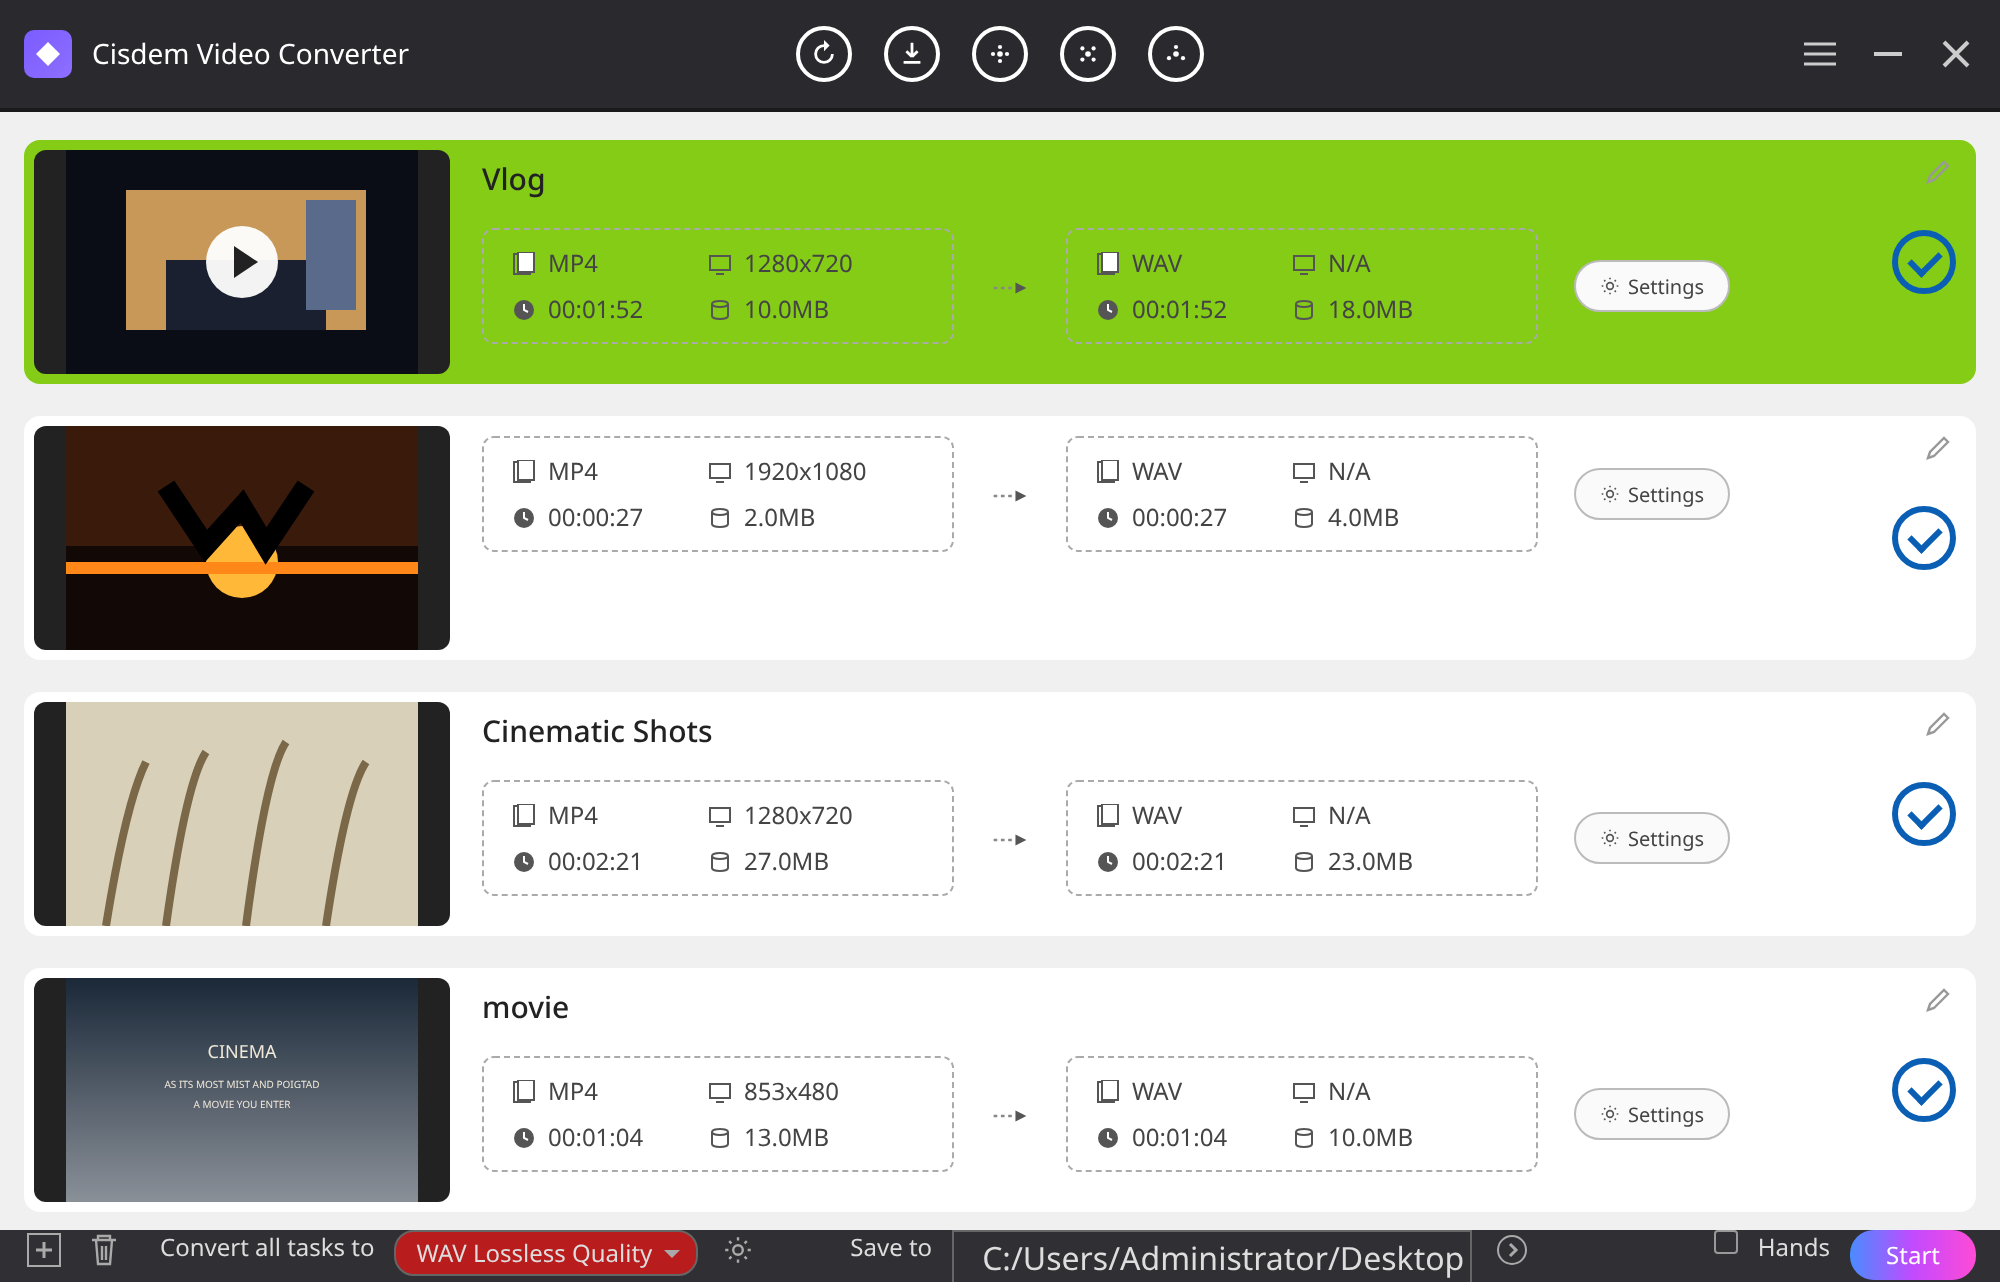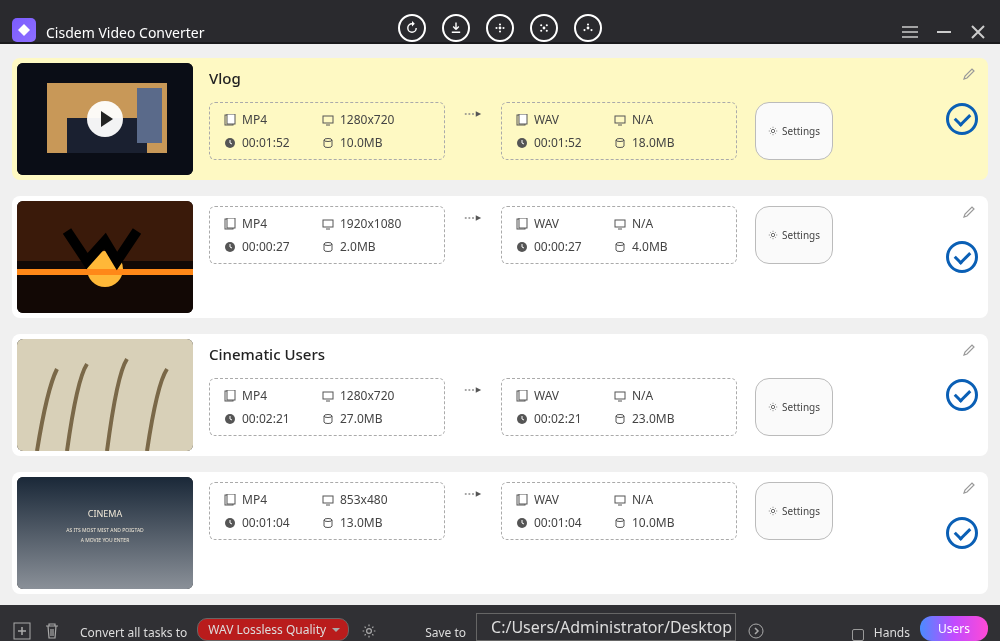--- a/index.html
+++ b/index.html
@@ -1,47 +1,47 @@
 <!DOCTYPE html>
 <html><head>
 <meta charset="utf-8">
 <style>
 *{margin:0;padding:0;box-sizing:border-box;font-family:system-ui,-apple-system,sans-serif}
 body{width:1000px;height:641px;background:#f0f0f0;overflow:hidden;position:relative}
-.titlebar{height:44px;background:#2a2a2e;display:flex;align-items:flex-end;padding:0 12px;color:#fff;position:relative;border-bottom:2px solid #1a1a1c}
+.titlebar{height:56px;background:#2a2a2e;display:flex;align-items:center;padding:0 12px;color:#fff;position:relative;border-bottom:2px solid #1a1a1c}
 .logo{width:24px;height:24px;background:linear-gradient(135deg,#7b5cff,#8e6fff);border-radius:5px;display:flex;align-items:center;justify-content:center;margin-right:10px}
 .logo svg{width:12px;height:12px}
 .app-title{font-size:14px;font-weight:400}
 .top-icons{position:absolute;left:50%;transform:translateX(-50%);display:flex;gap:16px}
 .tool-ico{width:28px;height:28px;border:2px solid #fff;border-radius:50%;display:flex;align-items:center;justify-content:center;cursor:pointer}
 .tool-ico svg{width:14px;height:14px;fill:#fff}
 .win-controls{margin-left:auto;display:flex;gap:14px;align-items:center}
 .win-btn{width:20px;height:20px;display:flex;align-items:center;justify-content:center;cursor:pointer;color:#ccc}
 .content{height:560px;overflow-y:auto;padding:14px 12px 0}
 .row{display:flex;border-radius:8px;margin-bottom:16px;position:relative}
-.row.selected{background:#fef9c3}
+.row.selected{background:#84cc16}
 .row:not(.selected){background:#fff}
-.thumb{width:176px;height:112px;border-radius:6px;margin:5px 16px 5px 5px;position:relative;overflow:hidden;flex-shrink:0;background:#222}
+.thumb{width:208px;height:112px;border-radius:6px;margin:5px 16px 5px 5px;position:relative;overflow:hidden;flex-shrink:0;background:#222}
 .thumb svg{width:100%;height:100%}
 .play-circ{position:absolute;left:50%;top:50%;transform:translate(-50%,-50%);width:36px;height:36px;background:rgba(255,255,255,.95);border-radius:50%;display:none;align-items:center;justify-content:center}
 .row.selected .play-circ{display:flex}
 .play-circ::after{content:"";border-left:12px solid #222;border-top:8px solid transparent;border-bottom:8px solid transparent;margin-left:3px}
 .right{flex:1;padding:10px 58px 10px 0;position:relative}
 .name{font-size:15px;font-weight:500;color:#222;margin-bottom:14px}
-.boxes{display:flex;gap:18px}
+.boxes{display:flex;align-items:center;gap:18px}
 .info-box{border:1px dashed #aaa;border-radius:6px;padding:8px 14px;display:grid;grid-template-columns:98px 108px;row-gap:6px;font-size:12px;color:#444}
 .cell{display:flex;align-items:center;gap:6px}
 .cell svg{width:12px;height:12px;fill:#555;flex-shrink:0}
 .arrow svg{width:20px;height:10px}
 .settings-btn{border:1px solid #bbb;border-radius:14px;padding:5px 12px;font-size:10px;color:#444;cursor:pointer;display:flex;align-items:center;gap:4px;background:#fafafa}
 .settings-btn svg{width:10px;height:10px}
 .check-circ{position:absolute;right:10px;top:50%;transform:translateY(-50%);width:32px;height:32px;border:3px solid #0a5fb5;border-radius:50%;display:flex;align-items:center;justify-content:center;cursor:pointer}
 .check-circ::after{content:"";width:12px;height:7px;border-left:3px solid #0a5fb5;border-bottom:3px solid #0a5fb5;transform:rotate(-45deg);margin-top:-3px}
 .edit-ico{position:absolute;right:10px;top:6px;width:16px;height:16px;cursor:pointer;color:#888}
-.footer{position:absolute;bottom:0;left:0;right:0;height:36px;background:#303034;display:flex;align-items:flex-end;padding:0 12px;color:#ddd;font-size:12px;gap:10px}
+.footer{position:absolute;bottom:0;left:0;right:0;height:26px;background:#303034;display:flex;align-items:flex-start;padding:0 12px;color:#ddd;font-size:12px;gap:10px}
 .f-btn{width:20px;height:20px;display:flex;align-items:center;justify-content:center;cursor:pointer;color:#ccc}
 .dropdown{border:1px solid #666;border-radius:10px;padding:2px 22px 2px 10px;font-size:12px;color:#ddd;background:#b91c1c;position:relative;cursor:pointer}
 .dropdown::after{content:"";position:absolute;right:8px;top:50%;transform:translateY(-50%);width:0;height:0;border-left:4px solid transparent;border-right:4px solid transparent;border-top:4px solid #aaa}
 .path-fld{border:1px solid #666;padding:2px 8px;font-size:16px;color:#ddd;display:flex;align-items:center;gap:6px;flex:1;max-width:260px}
 .merge-chk{width:12px;height:12px;border:1px solid #999;border-radius:2px}
 .start-btn{background:linear-gradient(90deg,#4a8cff,#c24aff,#ff4ad6);color:#fff;border-radius:12px;padding:4px 18px;cursor:pointer;font-size:12px}
 </style>
 </head>
 <body>
 
@@ -285,21 +285,21 @@
           <path d="M2 12l1-3 7-7 2 2-7 7-3 1z" fill="none" stroke="#999" stroke-width="1.2"></path>
         </svg></div>
       <div class="check-circ"></div>
     </div>
     <div class="row">
       <div class="thumb"><svg viewBox="0 0 176 112">
           <rect width="176" height="112" fill="#d8d0b8"></rect>
           <path d="M20 112 Q30 50 40 30 M50 112 Q60 40 70 25 M90 112 Q100 35 110 20 M130 112 Q140 45 150 30" stroke="#7a6848" stroke-width="4" fill="none"></path>
         </svg></div>
       <div class="right">
-        <div class="name">Cinematic Users</div>
+        <div class="name">Cinematic Shots</div>
         <div class="boxes">
           <div class="info-box">
             <div class="cell">
               <svg viewBox="0 0 12 12">
                 <rect x="1" y="1" width="8" height="10" fill="none" stroke="#555"></rect>
                 <rect x="3" y="0" width="8" height="10" fill="#fff" stroke="#555"></rect>
               </svg>
               <span>MP4</span>
             </div>
             <div class="cell">
@@ -379,20 +379,21 @@
               <stop offset="0" stop-color="#1a2838"></stop>
               <stop offset="1" stop-color="#8a9098"></stop>
             </linearGradient>
           </defs>
           <rect width="176" height="112" fill="url(#cg)"></rect>
           <text x="88" y="40" fill="#f0e8d8" font-size="9" text-anchor="middle" font-family="serif">CINEMA</text>
           <text x="88" y="55" fill="#f0e8d8" font-size="5" text-anchor="middle">AS ITS MOST MIST AND POIGTAD</text>
           <text x="88" y="65" fill="#f0e8d8" font-size="5" text-anchor="middle">A MOVIE YOU ENTER</text>
         </svg></div>
       <div class="right">
+        <div class="name">movie</div>
         <div class="boxes">
           <div class="info-box">
             <div class="cell">
               <svg viewBox="0 0 12 12">
                 <rect x="1" y="1" width="8" height="10" fill="none" stroke="#555"></rect>
                 <rect x="3" y="0" width="8" height="10" fill="#fff" stroke="#555"></rect>
               </svg>
               <span>MP4</span>
             </div>
             <div class="cell">
@@ -496,14 +497,14 @@
   </div>
   <div class="f-btn">
       <svg width="16" height="16" viewBox="0 0 16 16">
         <circle cx="8" cy="8" r="7" fill="none" stroke="#aaa"></circle>
         <path d="M7 5l3 3-3 3" fill="none" stroke="#aaa" stroke-width="1.5"></path>
       </svg>
     </div>
   <div style="flex:1"></div>
   <div class="merge-chk"></div>
   <span>Hands</span>
-  <div class="start-btn">Users</div>
+  <div class="start-btn">Start</div>
 </div>
 
 </body></html>

